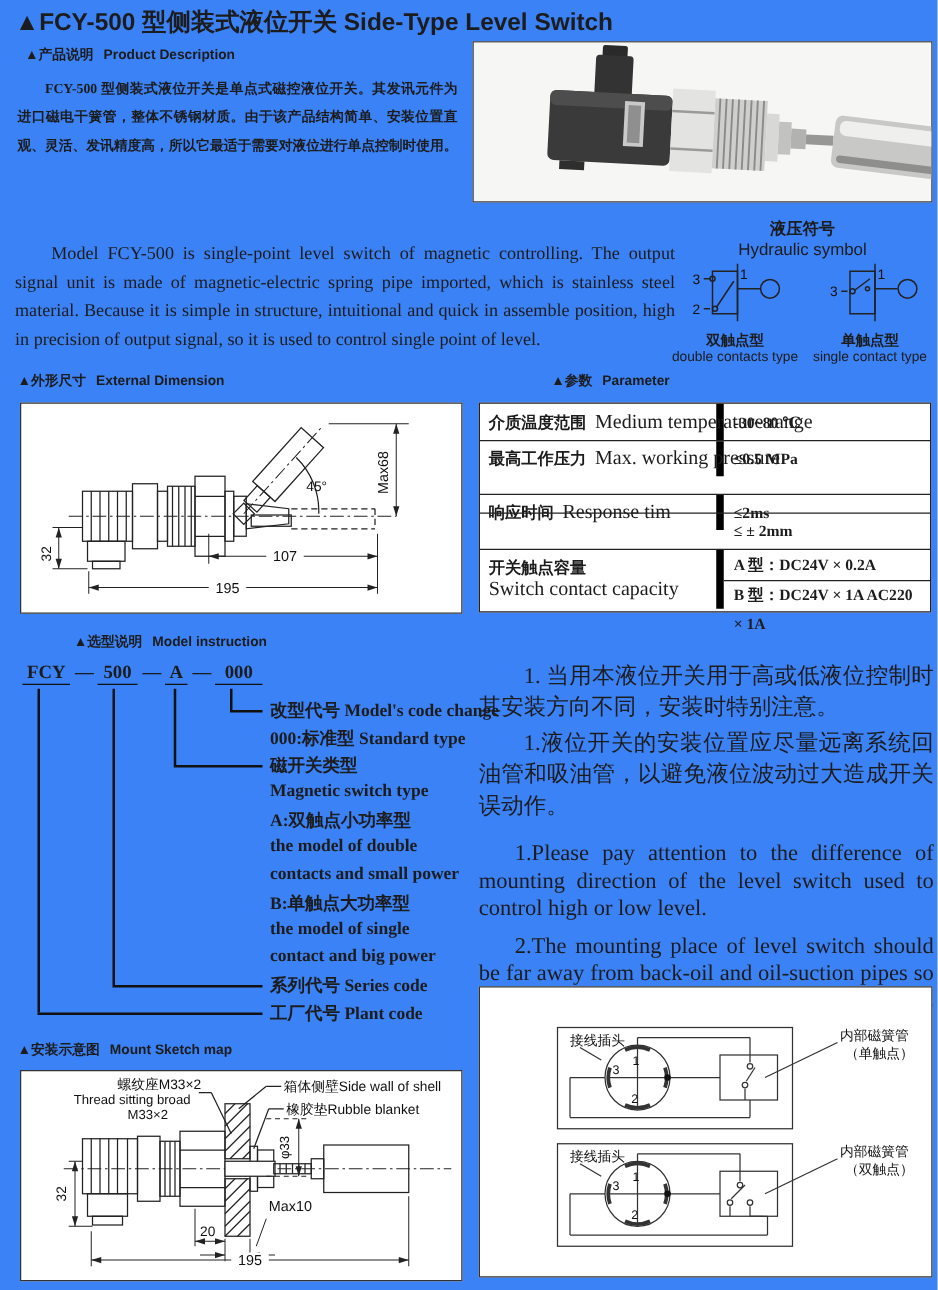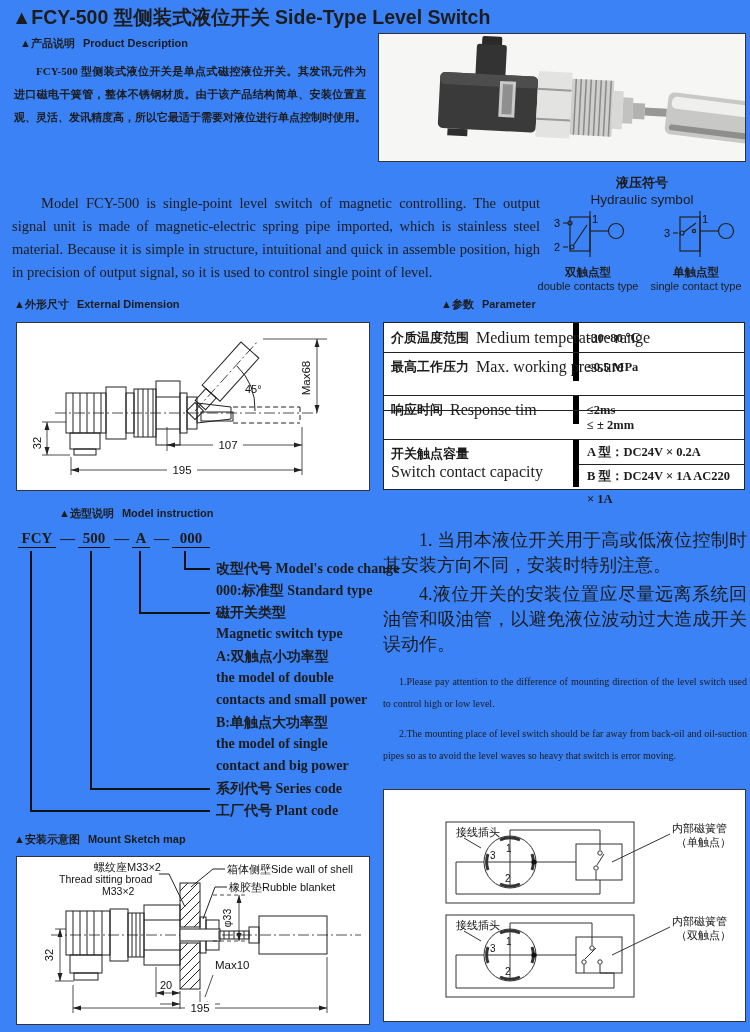--- a/index.html
+++ b/index.html
@@ -23,21 +23,21 @@
   .pen{font-size:16px;white-space:nowrap;font-family:Liberation Serif, serif;}
   .pval{font-weight:600;}
   
   .code-part{position:absolute;top:0;font-size:15px;font-weight:600;border-bottom:1.5px solid #111;text-align:center;}
   .code-dash{position:absolute;top:0;font-size:15px;font-weight:600;}
   .tree-v{position:absolute;width:1.5px;background:#111;}
   .tree-h{position:absolute;height:1.5px;background:#111;}
   .tree-label{position:absolute;left:202px;font-size:14px;font-weight:600;white-space:nowrap;}
   
   .att-cn{font-size:18px;font-weight:400;line-height:25px;text-align:justify;text-indent:2em;margin:0 0 4px 0;}
-  .att-en{font-size:10px;line-height:22px;text-align:justify;text-indent:1.6em;margin:8px 0 0 0;}
+  .att-en{font-size:18px;line-height:22px;text-align:justify;text-indent:1.6em;margin:8px 0 0 0;}
   svg text{font-family:"Liberation Sans","DejaVu Sans",sans-serif;fill:#111;}
   .lbl-cn{font-size:11px;}
 </style>
 </head>
 <body>
 
 <div id="page">
 
   <div class="abs title" style="left:12px;top:4px;width:726px;">▲FCY-500 型侧装式液位开关 Side-Type Level Switch</div>
 
@@ -291,21 +291,21 @@
     <div class="tree-label" style="top:162px;">contacts and small power</div>
     <div class="tree-label" style="top:184px;">B:单触点大功率型</div>
     <div class="tree-label" style="top:206px;">the model of single</div>
     <div class="tree-label" style="top:228px;">contact and big power</div>
     <div class="tree-label" style="top:250px;">系列代号 Series code</div>
     <div class="tree-label" style="top:272px;">工厂代号 Plant code</div>
   </div>
 
   <div class="abs" style="left:383px;top:528px;width:364px;">
     <p class="att-cn">1. 当用本液位开关用于高或低液位控制时其安装方向不同，安装时特别注意。</p>
-    <p class="att-cn">4.液位开关的安装位置应尽量远离系统回油管和吸油管，以避免液位波动过大造成开关误动作。</p>
+    <p class="att-cn">1.液位开关的安装位置应尽量远离系统回油管和吸油管，以避免液位波动过大造成开关误动作。</p>
     <p class="att-en" style="margin-top:14px;">1.Please pay attention to the difference of mounting direction of the level switch used to control high or low level.</p>
     <p class="att-en">2.The mounting place of level switch should be far away from back-oil and oil-suction pipes so as to avoid the level waves so heavy that switch is error moving.</p>
   </div>
 
   <div class="abs thin-box" style="left:383px;top:789px;width:361px;height:231px;">
     <svg width="361" height="231" viewBox="0 0 361 231">
 
       <g stroke="#333" stroke-width="1" fill="none">
         <rect x="62" y="32" width="188" height="81"></rect>
         <circle cx="126" cy="72" r="26"></circle>

